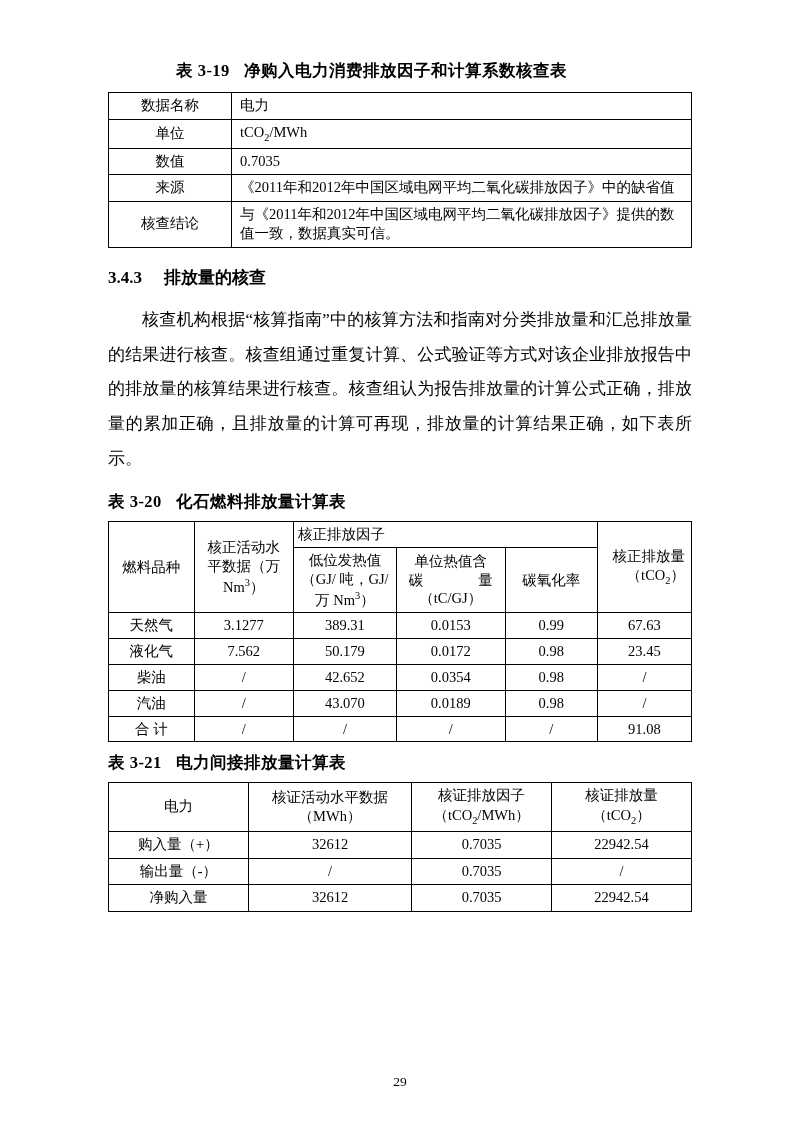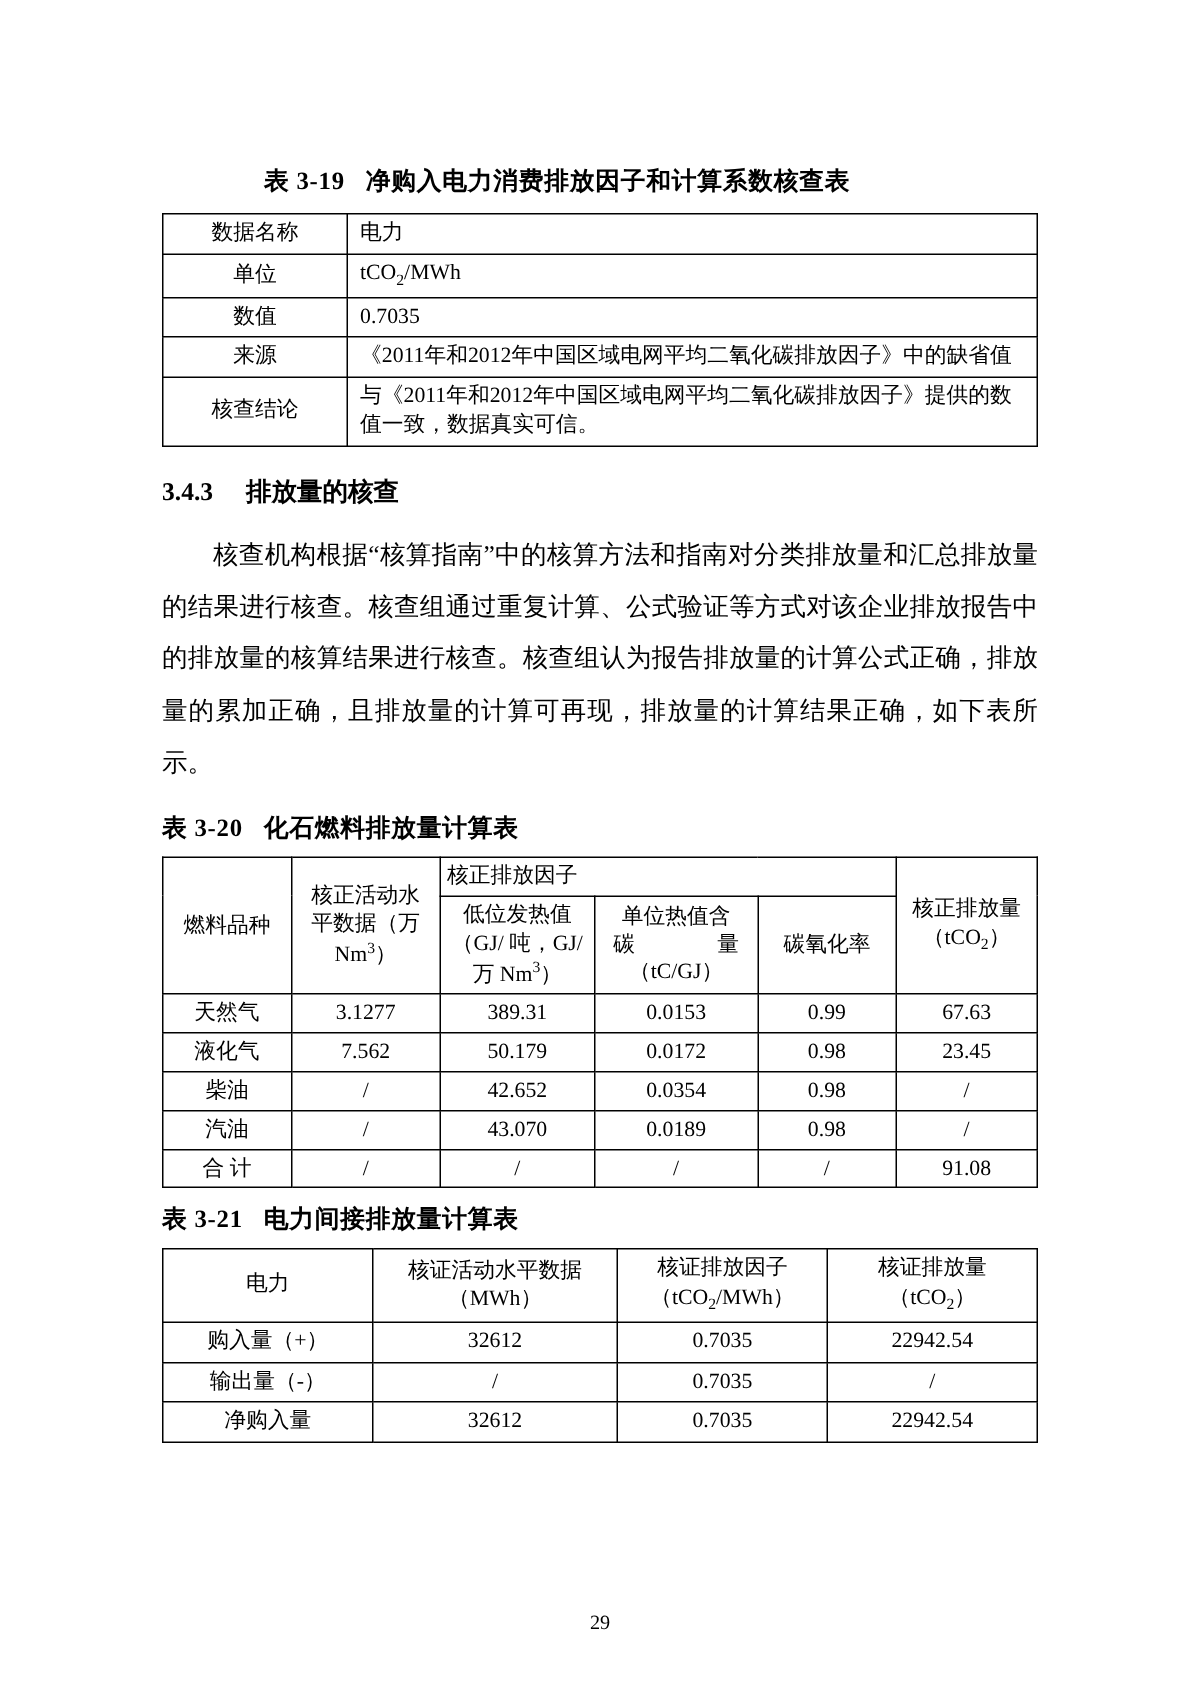--- a/index.html
+++ b/index.html
@@ -12,21 +12,21 @@
     height: 1132px;
     font-family: "Liberation Serif", "DejaVu Serif", serif;
     color: #000;
     position: relative;
     overflow: hidden;
   }
   .page {
     width: 800px;
     height: 1132px;
     box-sizing: border-box;
-    padding: 106px 108px 40px 108px;
+    padding: 56px 108px 40px 108px;
     position: relative;
   }
   .table-caption {
     text-align: left;
     font-size: 16.5px;
     font-weight: bold;
     margin: 0 0 8px 0;
     letter-spacing: 0.5px;
   }
   .caption-3-19 {
@@ -79,21 +79,21 @@
   }
 
   
   .t320 { font-size: 13.5px; }
   .t320 td { padding: 2px 3px; line-height: 1.3; }
   .t320 .colA { width: 80px; }
   .t320 .colB { width: 92px; }
   .t320 .colC { width: 96px; }
   .t320 .colD { width: 100px; }
   .t320 .colE { width: 86px; }
-  .t320 .colF { width: 84px; }
+  .t320 .colF { width: 84px; text-align: right; }
   .t320 .lead-head { text-align: left; padding-left: 4px; }
   .spread {
     display: flex;
     justify-content: space-between;
     padding: 0 6px;
   }
 
   
   .t321 { font-size: 14px; width: 86%; margin: 0 auto; }
   .t321 td { padding: 5px 4px; }

